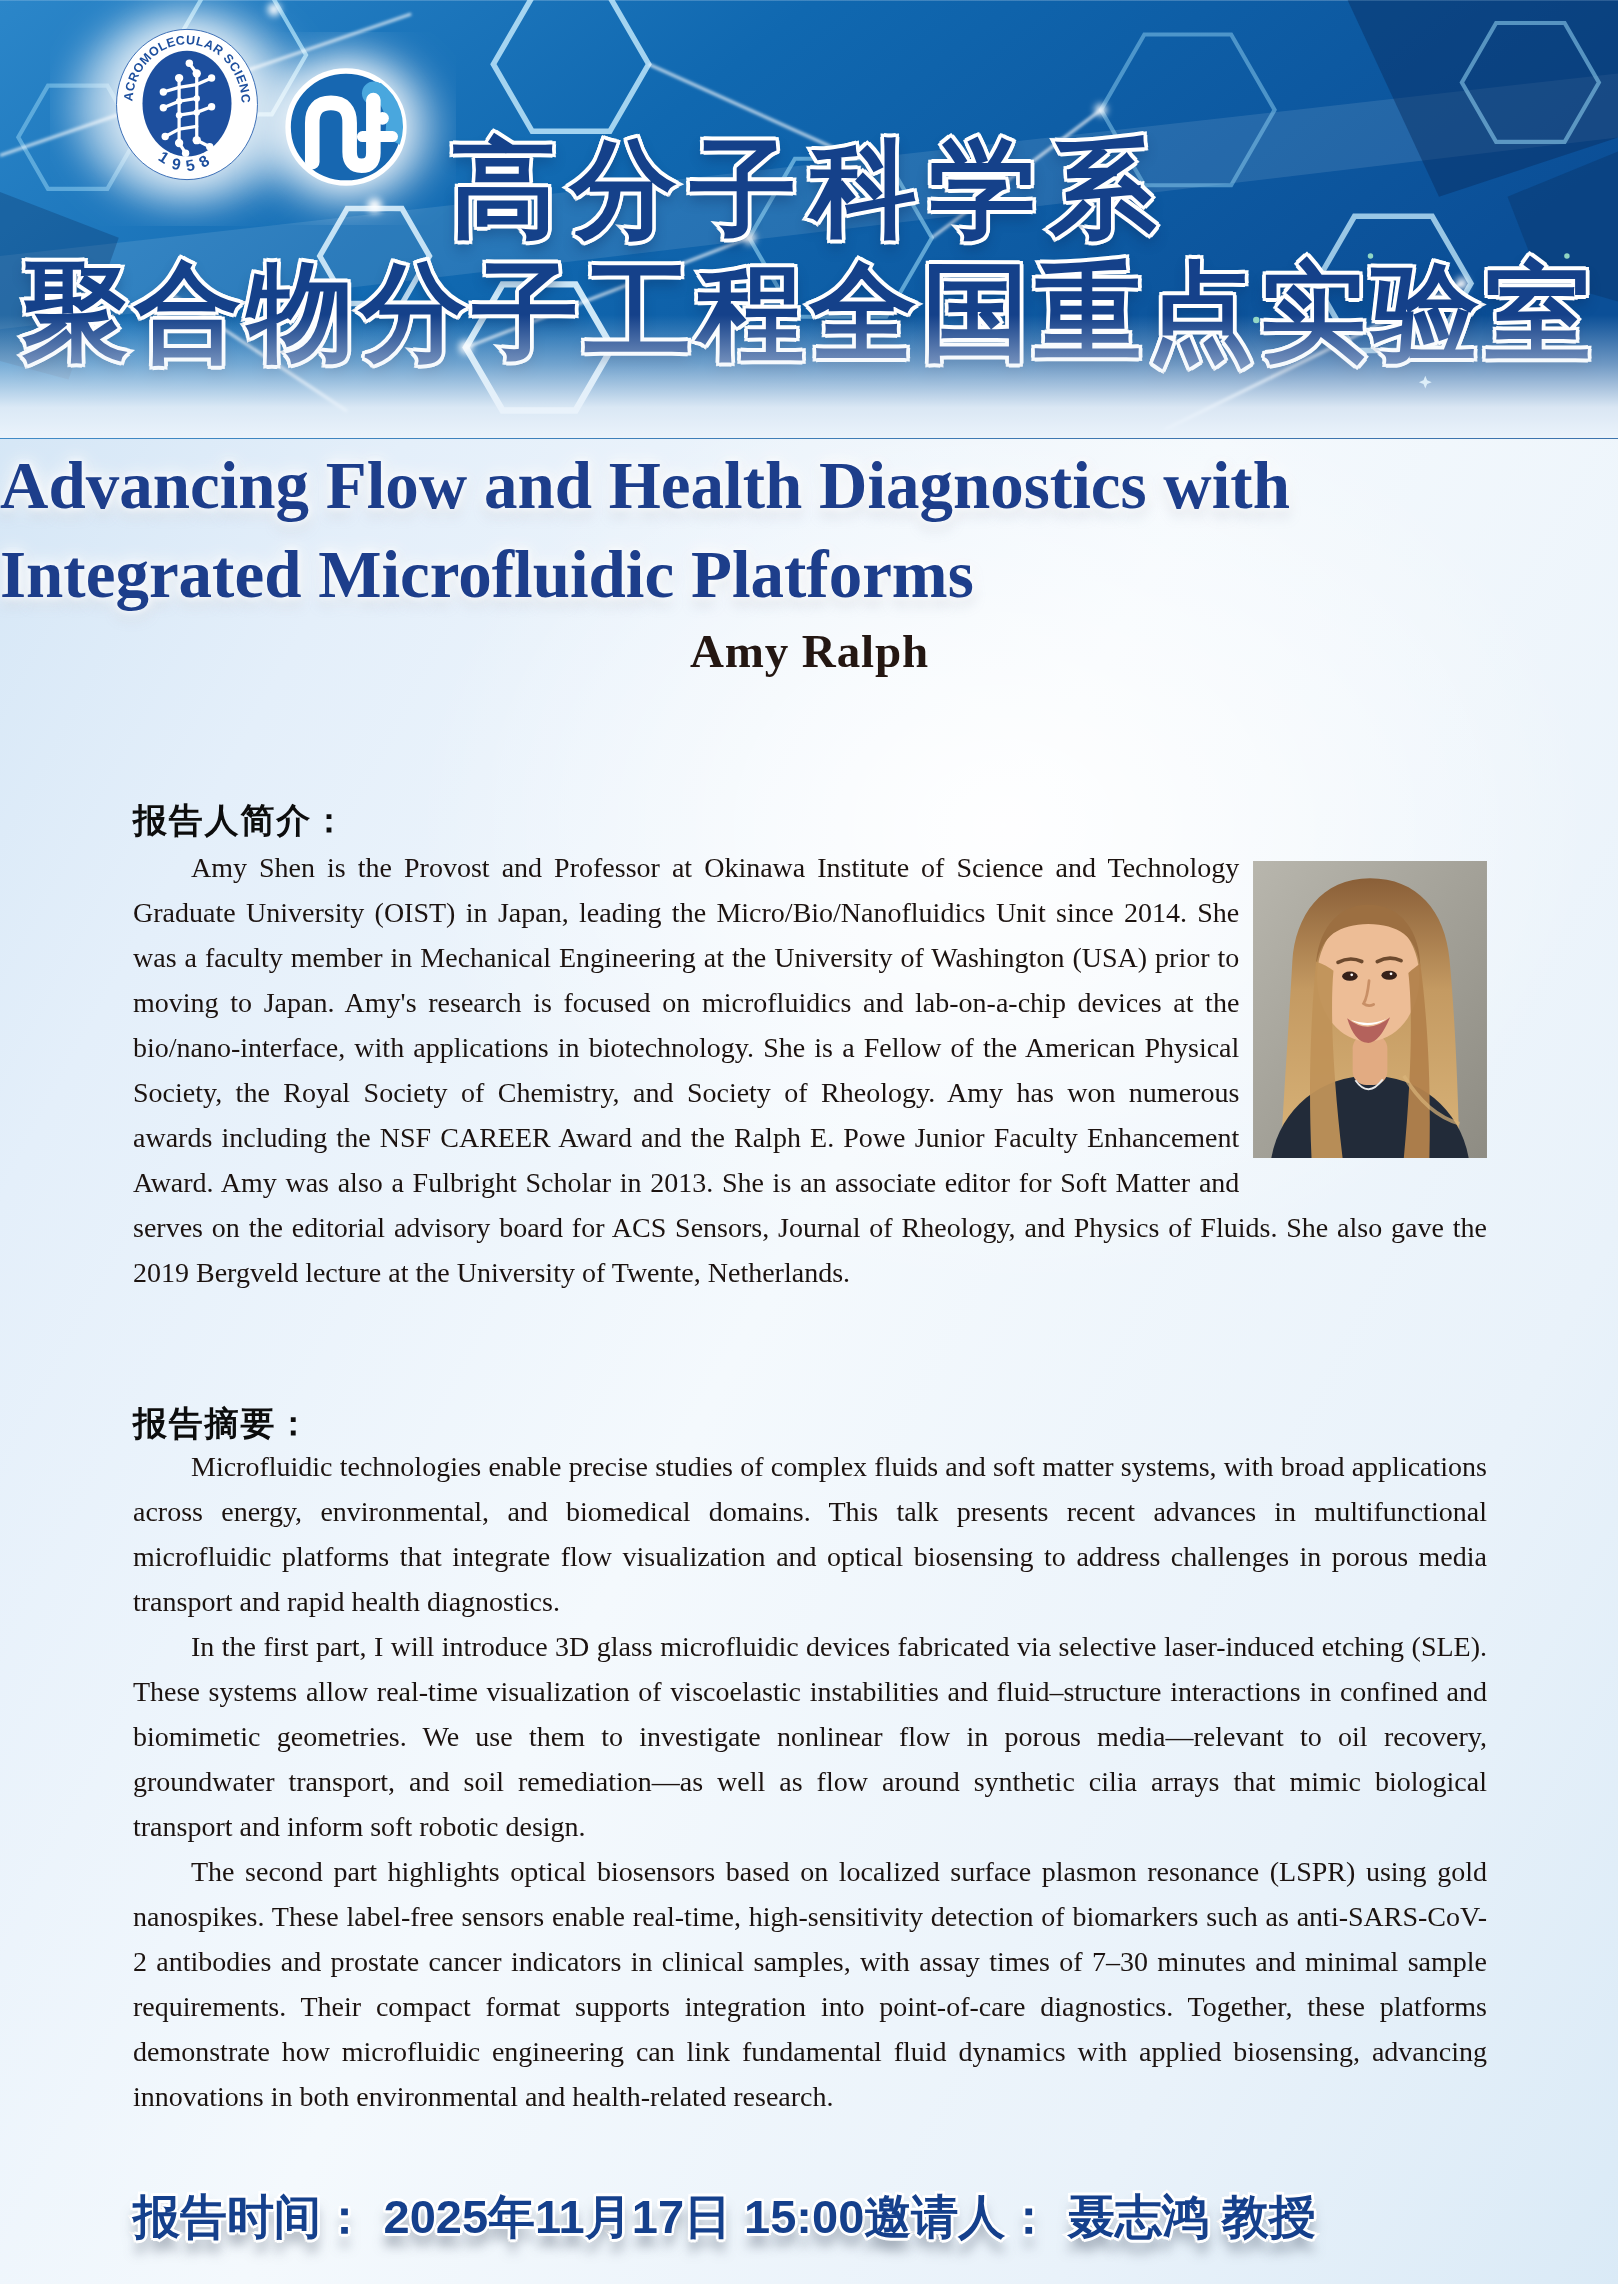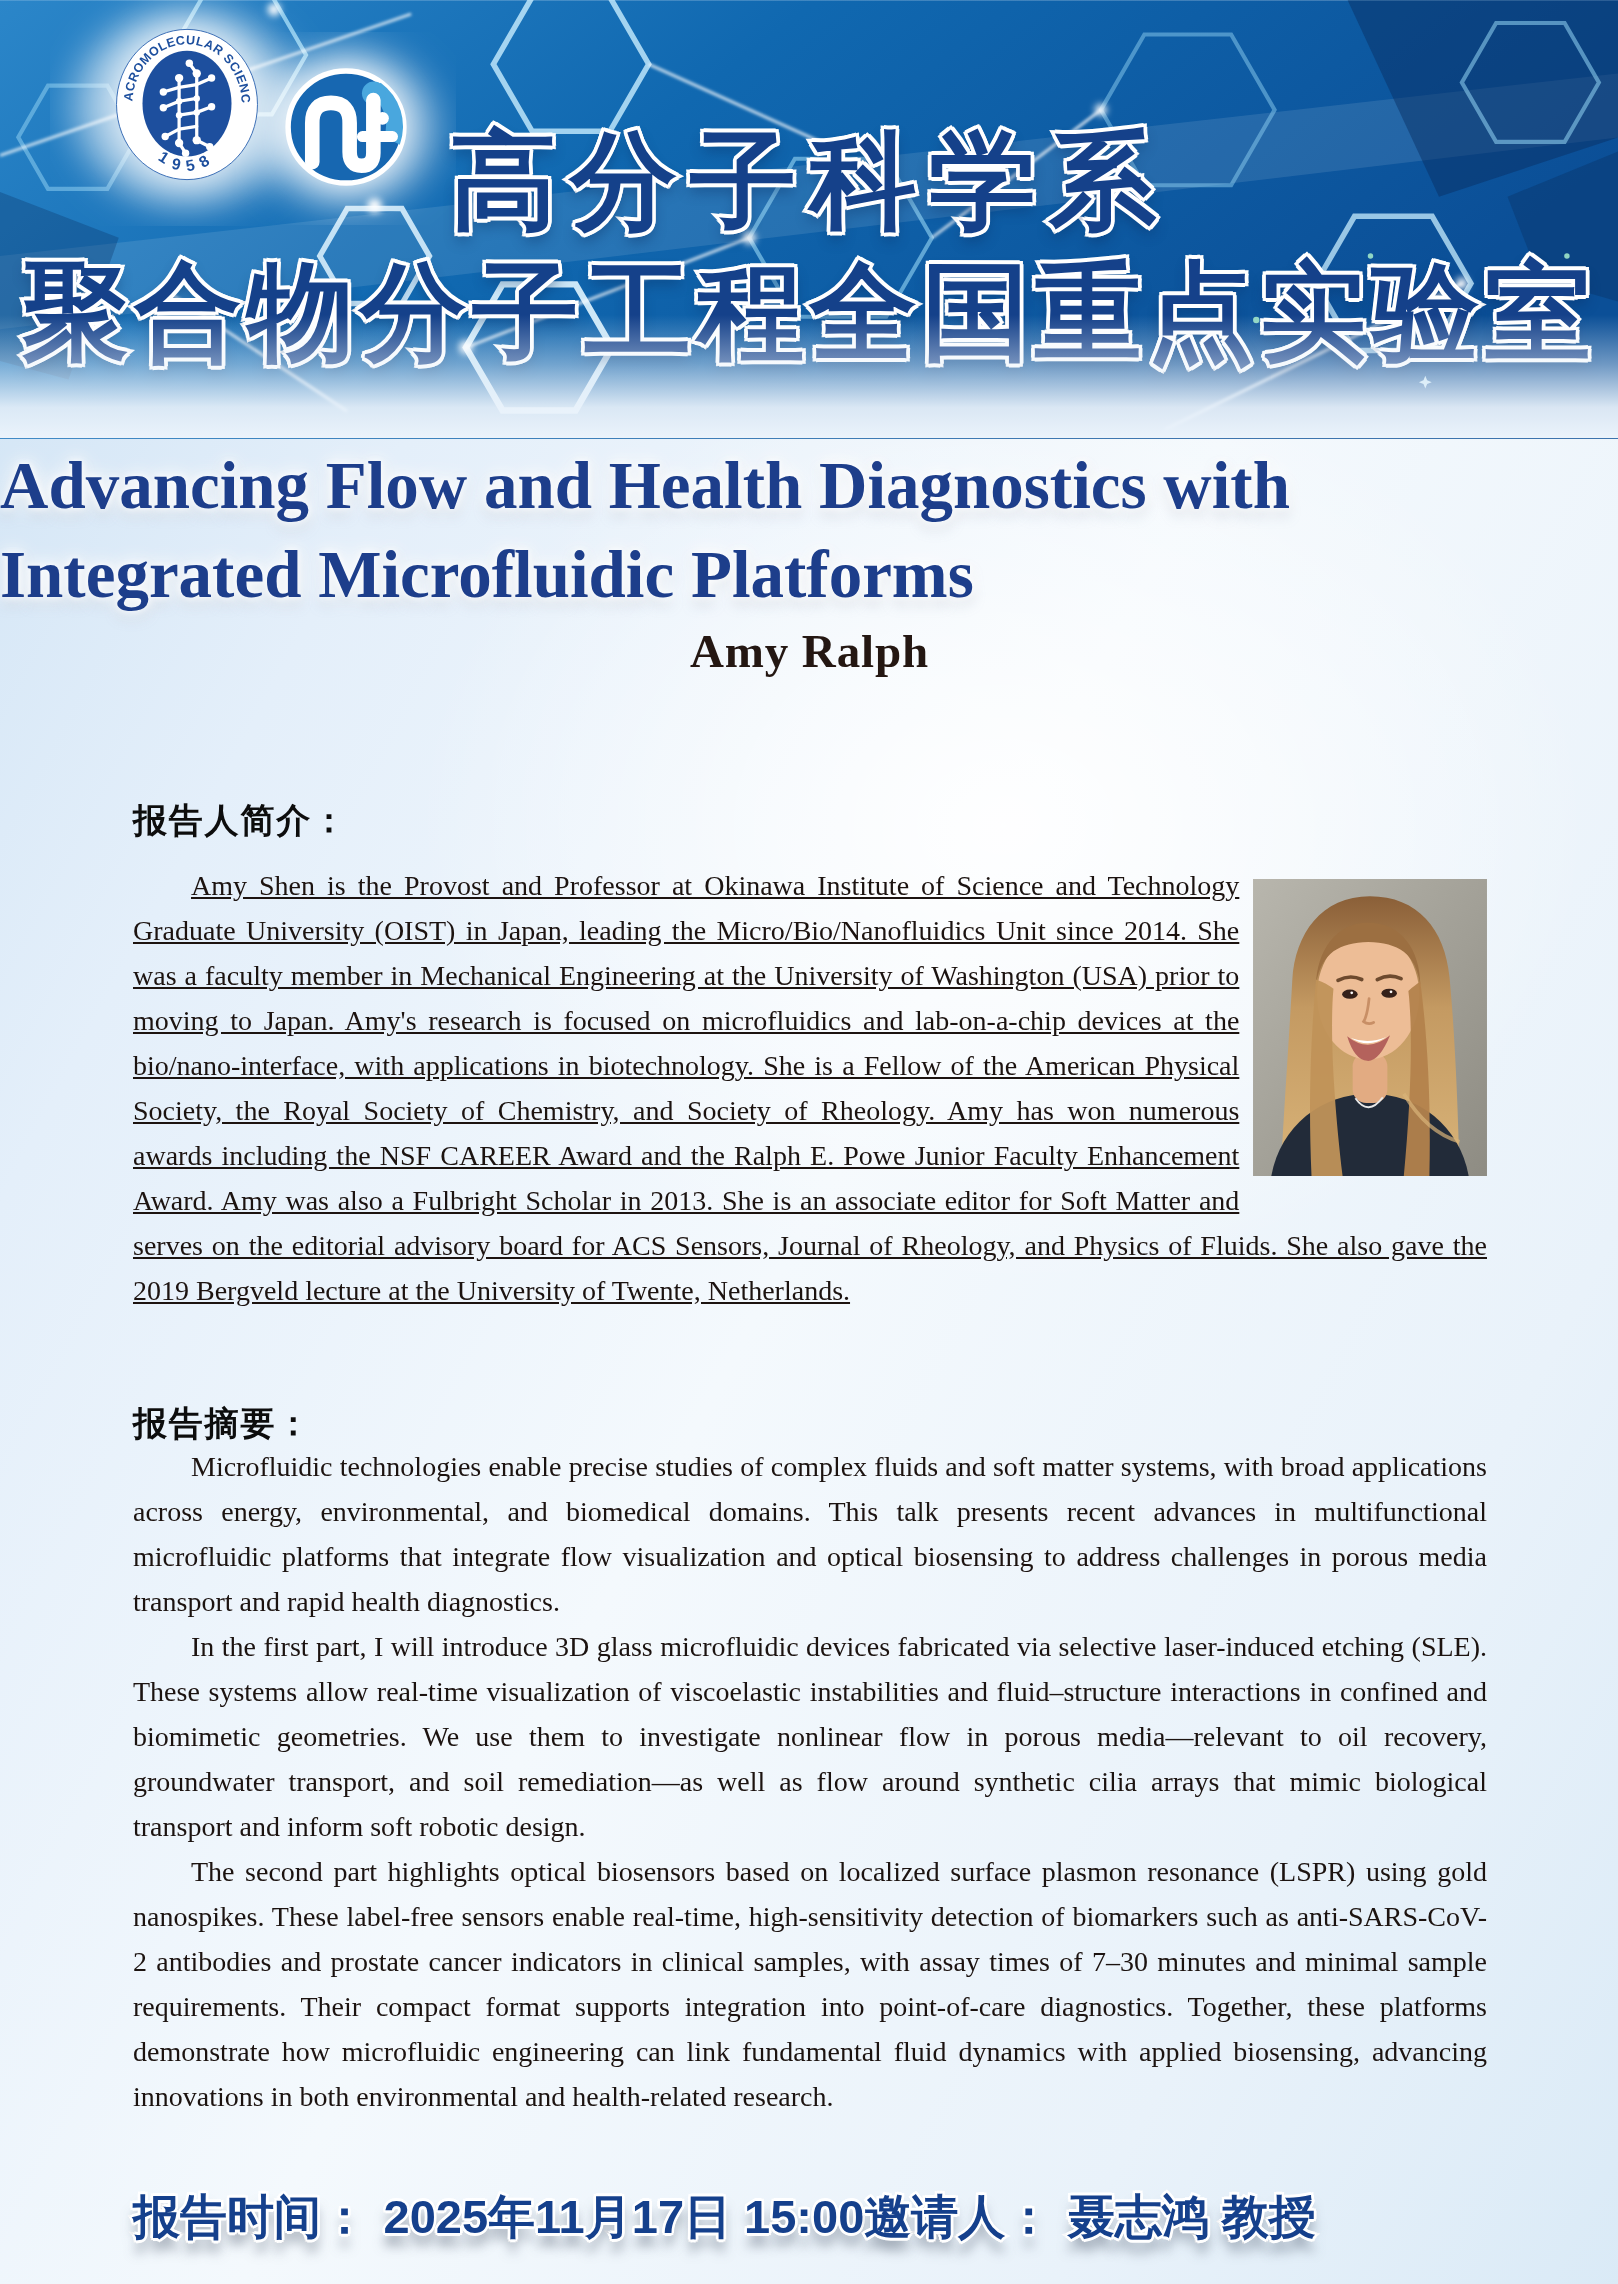--- a/index.html
+++ b/index.html
@@ -18,21 +18,21 @@
   .hdr-line{
     position:absolute;width:100%;text-align:center;
     font-family:"Liberation Sans", sans-serif;font-weight:900;color:#15418a;
     -webkit-text-stroke:6.4px #ffffff; paint-order:stroke fill;
     text-shadow:
       -3.7px 0 0 #fff, 3.7px 0 0 #fff, 0 -3.7px 0 #fff, 0 3.7px 0 #fff,
       -2.7px -2.7px 0 #fff, 2.7px -2.7px 0 #fff, -2.7px 2.7px 0 #fff, 2.7px 2.7px 0 #fff,
       0 8.2px 13.7px rgba(8,40,90,.45);
     white-space:nowrap;
   }
-  .hdr-line1{top:110px;font-size:107px;letter-spacing:12.8px;}
+  .hdr-line1{top:118px;font-size:107px;letter-spacing:12.8px;}
   .hdr-line2{top:241px;font-size:107px;letter-spacing:5.5px;}
   .logo-seal{position:absolute;left:115px;top:28px;width:144px;height:153px;filter:drop-shadow(0 0 19px rgba(255,255,255,.95));}
   .logo-nf{position:absolute;left:284px;top:67px;width:124px;height:120px;filter:drop-shadow(0 0 16.4px rgba(255,255,255,.95));}
   
   .talk-title{
     position:absolute;top:441px;left:0;width:100%;text-align:left;
     font-weight:700;font-size:67px;line-height:1.33;color:#1d3e8b;
     text-shadow:0 0 7.3px #fff,0 0 15.5px #fff,0 0 24px rgba(255,255,255,.95),0 7.3px 12.8px rgba(140,155,180,.38);
   }
   .speaker{position:absolute;top:624px;left:0;width:100%;text-align:center;
@@ -41,21 +41,21 @@
     font-weight:700;font-style:italic;font-size:40px;color:#181110;}
   
   .section-heading{position:absolute;left:133px;
     font-family:"Liberation Sans", sans-serif;font-weight:700;font-size:34px;color:#0d0d0d;letter-spacing:1.8px;}
   .bio-heading{top:798px;}
   .abstract-heading{top:1401px;}
   .bodytext{
     font-size:28px;line-height:45px;color:#1c1310;text-align:justify;
     hyphens:auto;-webkit-hyphens:auto;
   }
-  .bio-body{position:absolute;left:133px;width:1354px;top:863px;text-indent:58px;text-decoration:underline;}
+  .bio-body{position:absolute;left:133px;width:1354px;top:845px;text-indent:58px;}
   .photo{float:right;width:234px;height:297px;margin:15.5px 0 11px 13.7px;text-indent:0;}
   .abstract-body{position:absolute;left:133px;width:1354px;top:1444px;}
   .abstract-body p{margin:0;text-indent:58px;}
   
   .footer-row{
     position:absolute;left:133px;width:1354px;
     font-family:"Liberation Sans", sans-serif;font-weight:900;font-size:47px;color:#15408c;
     -webkit-text-stroke:4.6px #ffffff; paint-order:stroke fill;
     text-shadow:
       -2.7px 0 0 #fff, 2.7px 0 0 #fff, 0 -2.7px 0 #fff, 0 2.7px 0 #fff,

